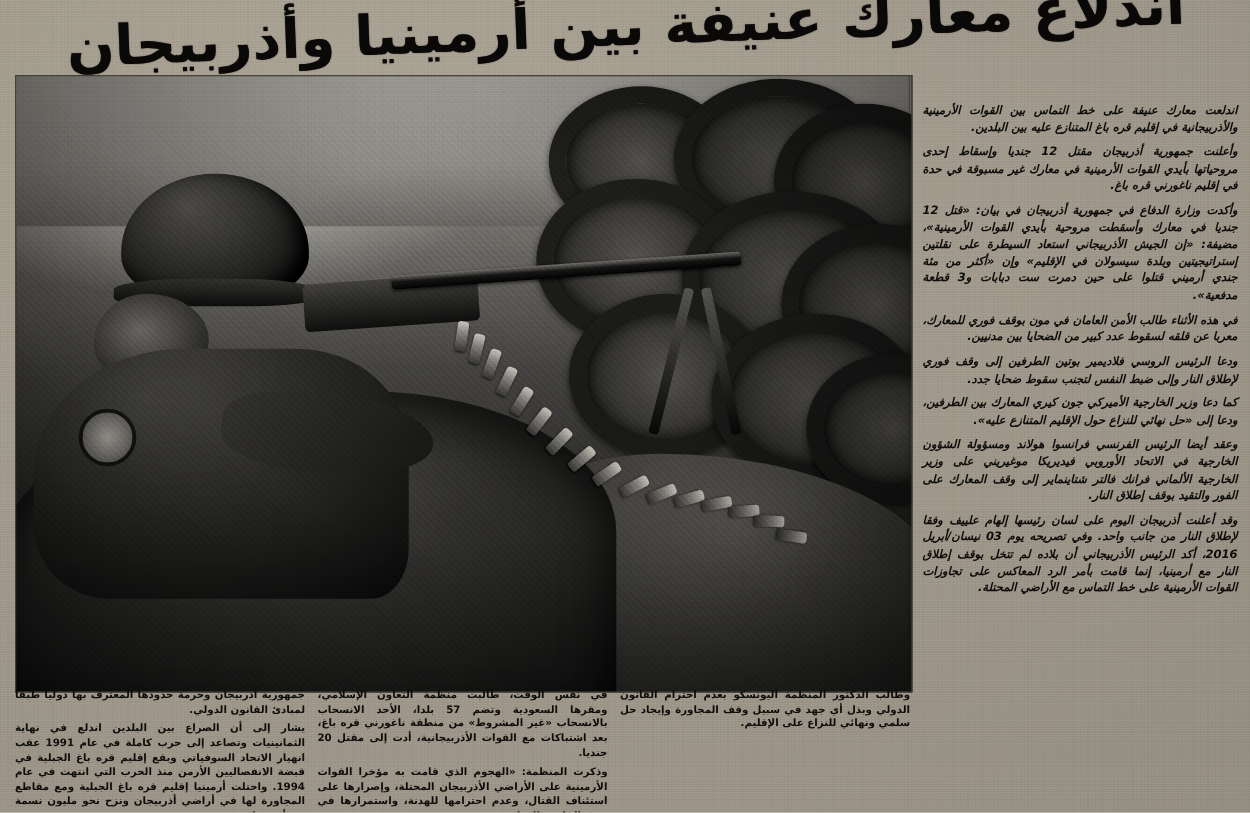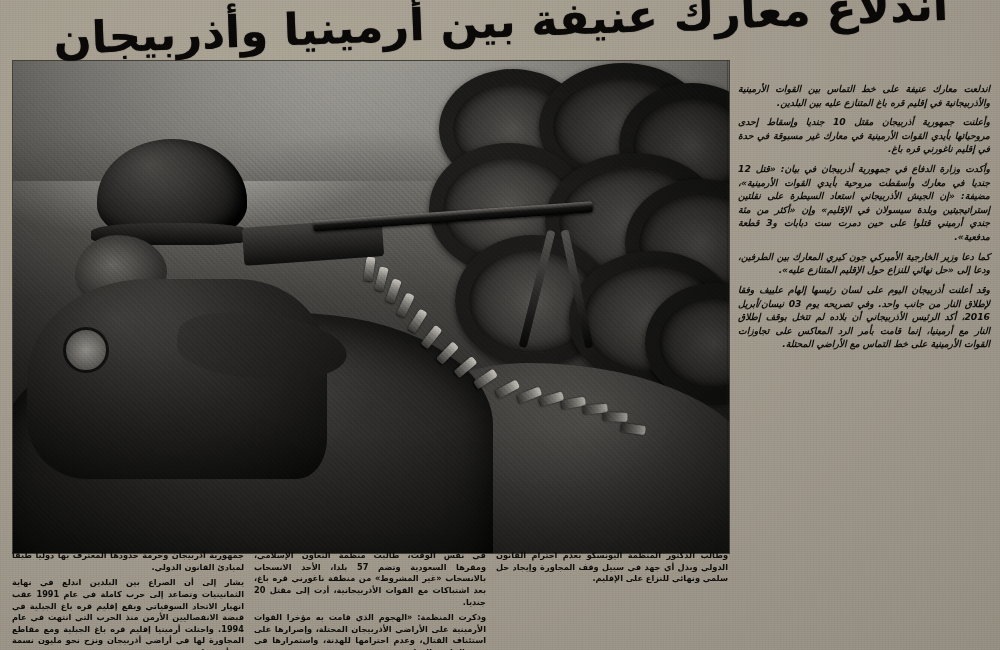--- a/index.html
+++ b/index.html
@@ -344,23 +344,26 @@
 
       <div class="photo-grain"></div>
       <div class="photo-vignette"></div>
     </div>
   </div>
 
   <div class="rule-v"></div>
 
   <div class="col-right">
     <p>اندلعت معارك عنيفة على خط التماس بين القوات الأرمينية والأذربيجانية في إقليم قره باغ المتنازع عليه بين البلدين.</p>
-    <p>وأعلنت جمهورية أذربيجان مقتل 10 جنديا وإسقاط إحدى مروحياتها بأيدي القوات الأرمينية في معارك غير مسبوقة في حدة في إقليم ناغورني قره باغ.</p>
+    <p>وأعلنت جمهورية أذربيجان مقتل 12 جنديا وإسقاط إحدى مروحياتها بأيدي القوات الأرمينية في معارك غير مسبوقة في حدة في إقليم ناغورني قره باغ.</p>
     <p>وأكدت وزارة الدفاع في جمهورية أذربيجان في بيان: «قتل 12 جنديا في معارك وأسقطت مروحية بأيدي القوات الأرمينية»، مضيفة: «إن الجيش الأذربيجاني استعاد السيطرة على نقلتين إستراتيجيتين وبلدة سيسولان في الإقليم» وإن «أكثر من مئة جندي أرميني قتلوا على حين دمرت ست دبابات و3 قطعة مدفعية».</p>
+    <p>في هذه الأثناء طالب الأمن العامان في مون بوقف فوري للمعارك، معربا عن قلقه لسقوط عدد كبير من الضحايا بين مدنيين.</p>
+    <p>ودعا الرئيس الروسي فلاديمير بوتين الطرفين إلى وقف فوري لإطلاق النار وإلى ضبط النفس لتجنب سقوط ضحايا جدد.</p>
     <p>كما دعا وزير الخارجية الأميركي جون كيري المعارك بين الطرفين، ودعا إلى «حل نهائي للنزاع حول الإقليم المتنازع عليه».</p>
+    <p>وعقد أيضا الرئيس الفرنسي فرانسوا هولاند ومسؤولة الشؤون الخارجية في الاتحاد الأوروبي فيديريكا موغيريني على وزير الخارجية الألماني فرانك فالتر شتاينماير إلى وقف المعارك على الفور والتقيد بوقف إطلاق النار.</p>
     <p>وقد أعلنت أذربيجان اليوم على لسان رئيسها إلهام علييف وفقا لإطلاق النار من جانب واحد. وفي تصريحه يوم 03 نيسان/أبريل 2016، أكد الرئيس الأذربيجاني أن بلاده لم تتخل بوقف إطلاق النار مع أرمينيا، إنما قامت بأمر الرد المعاكس على تجاوزات القوات الأرمينية على خط التماس مع الأراضي المحتلة.</p>
   </div>
 
   <div class="bottom-cols">
     <div class="bcol">
       <p>جمهورية أذربيجان وحرمة حدودها المعترف بها دوليا طبقا لمبادئ القانون الدولي.</p>
       <p>يشار إلى أن الصراع بين البلدين اندلع في نهاية الثمانينيات وتصاعد إلى حرب كاملة في عام 1991 عقب انهيار الاتحاد السوفياتي وبقع إقليم قره باغ الجبلية في قبضة الانفصاليين الأرمن منذ الحرب التي انتهت في عام 1994. واحتلت أرمينيا إقليم قره باغ الجبلية ومع مقاطع المجاورة لها في أراضي أذربيجان ونزح نحو مليون نسمة من أذربيجان.</p>
 
     </div>
     <div class="bcol">

